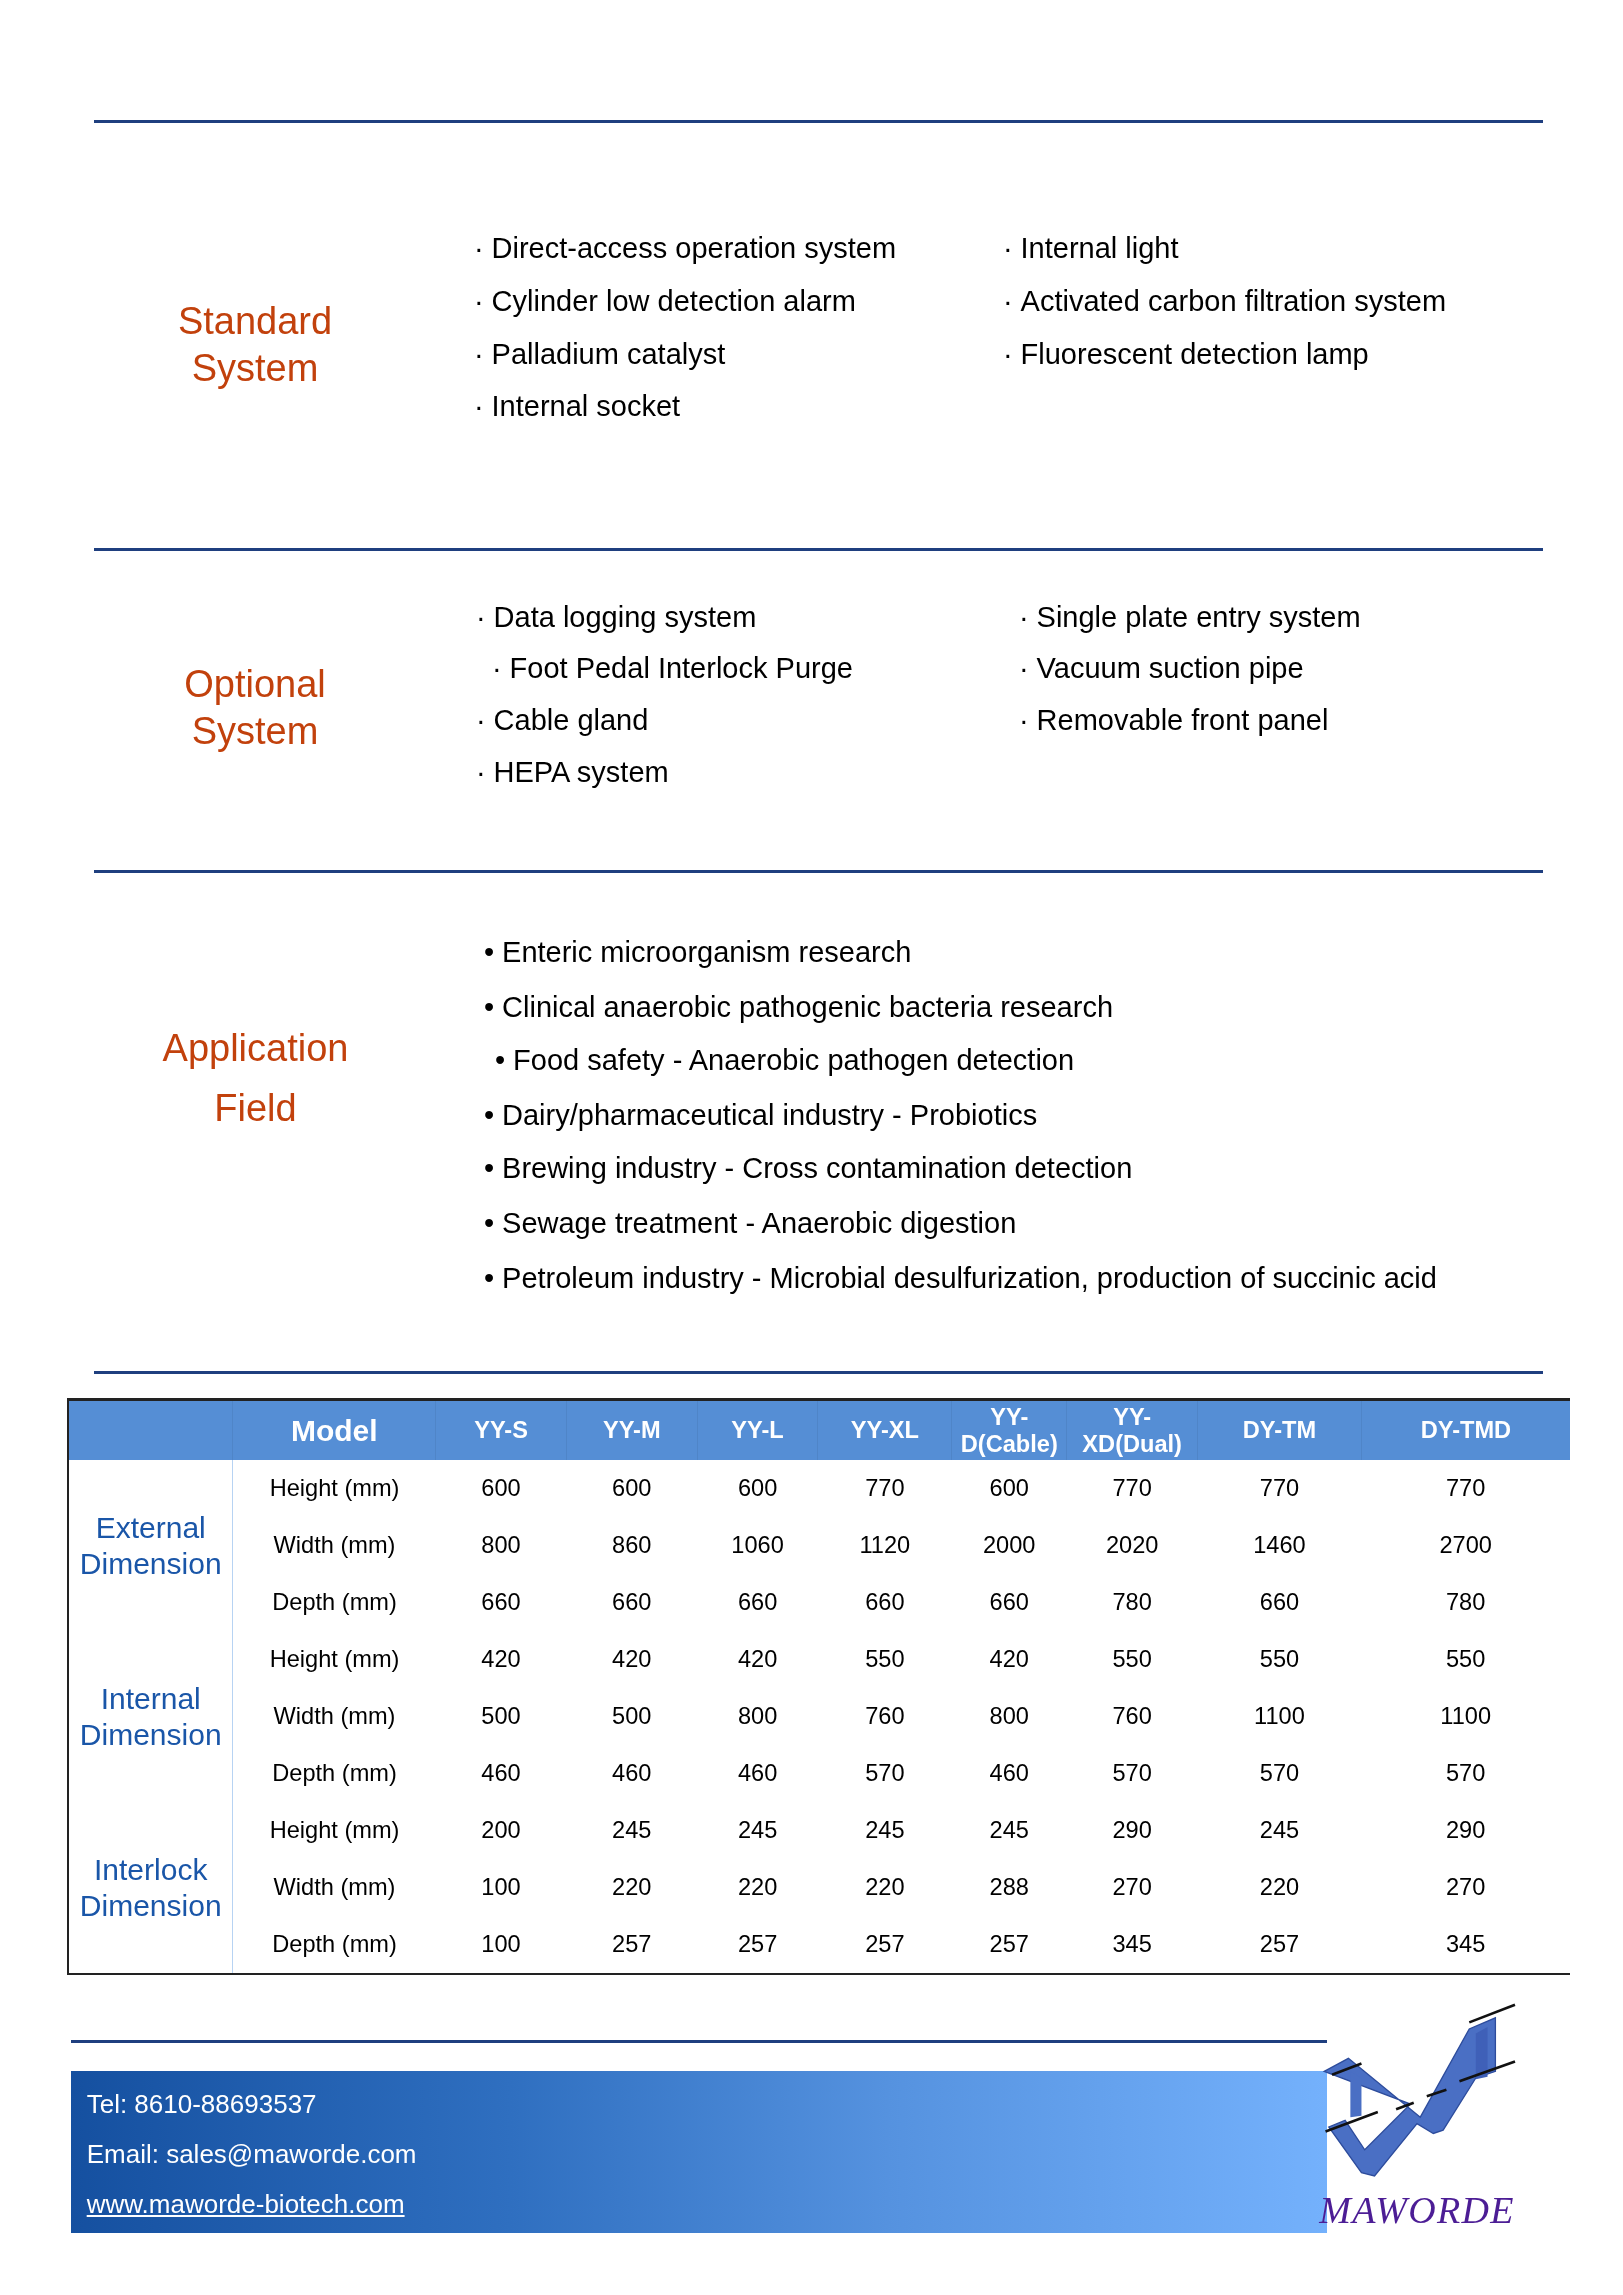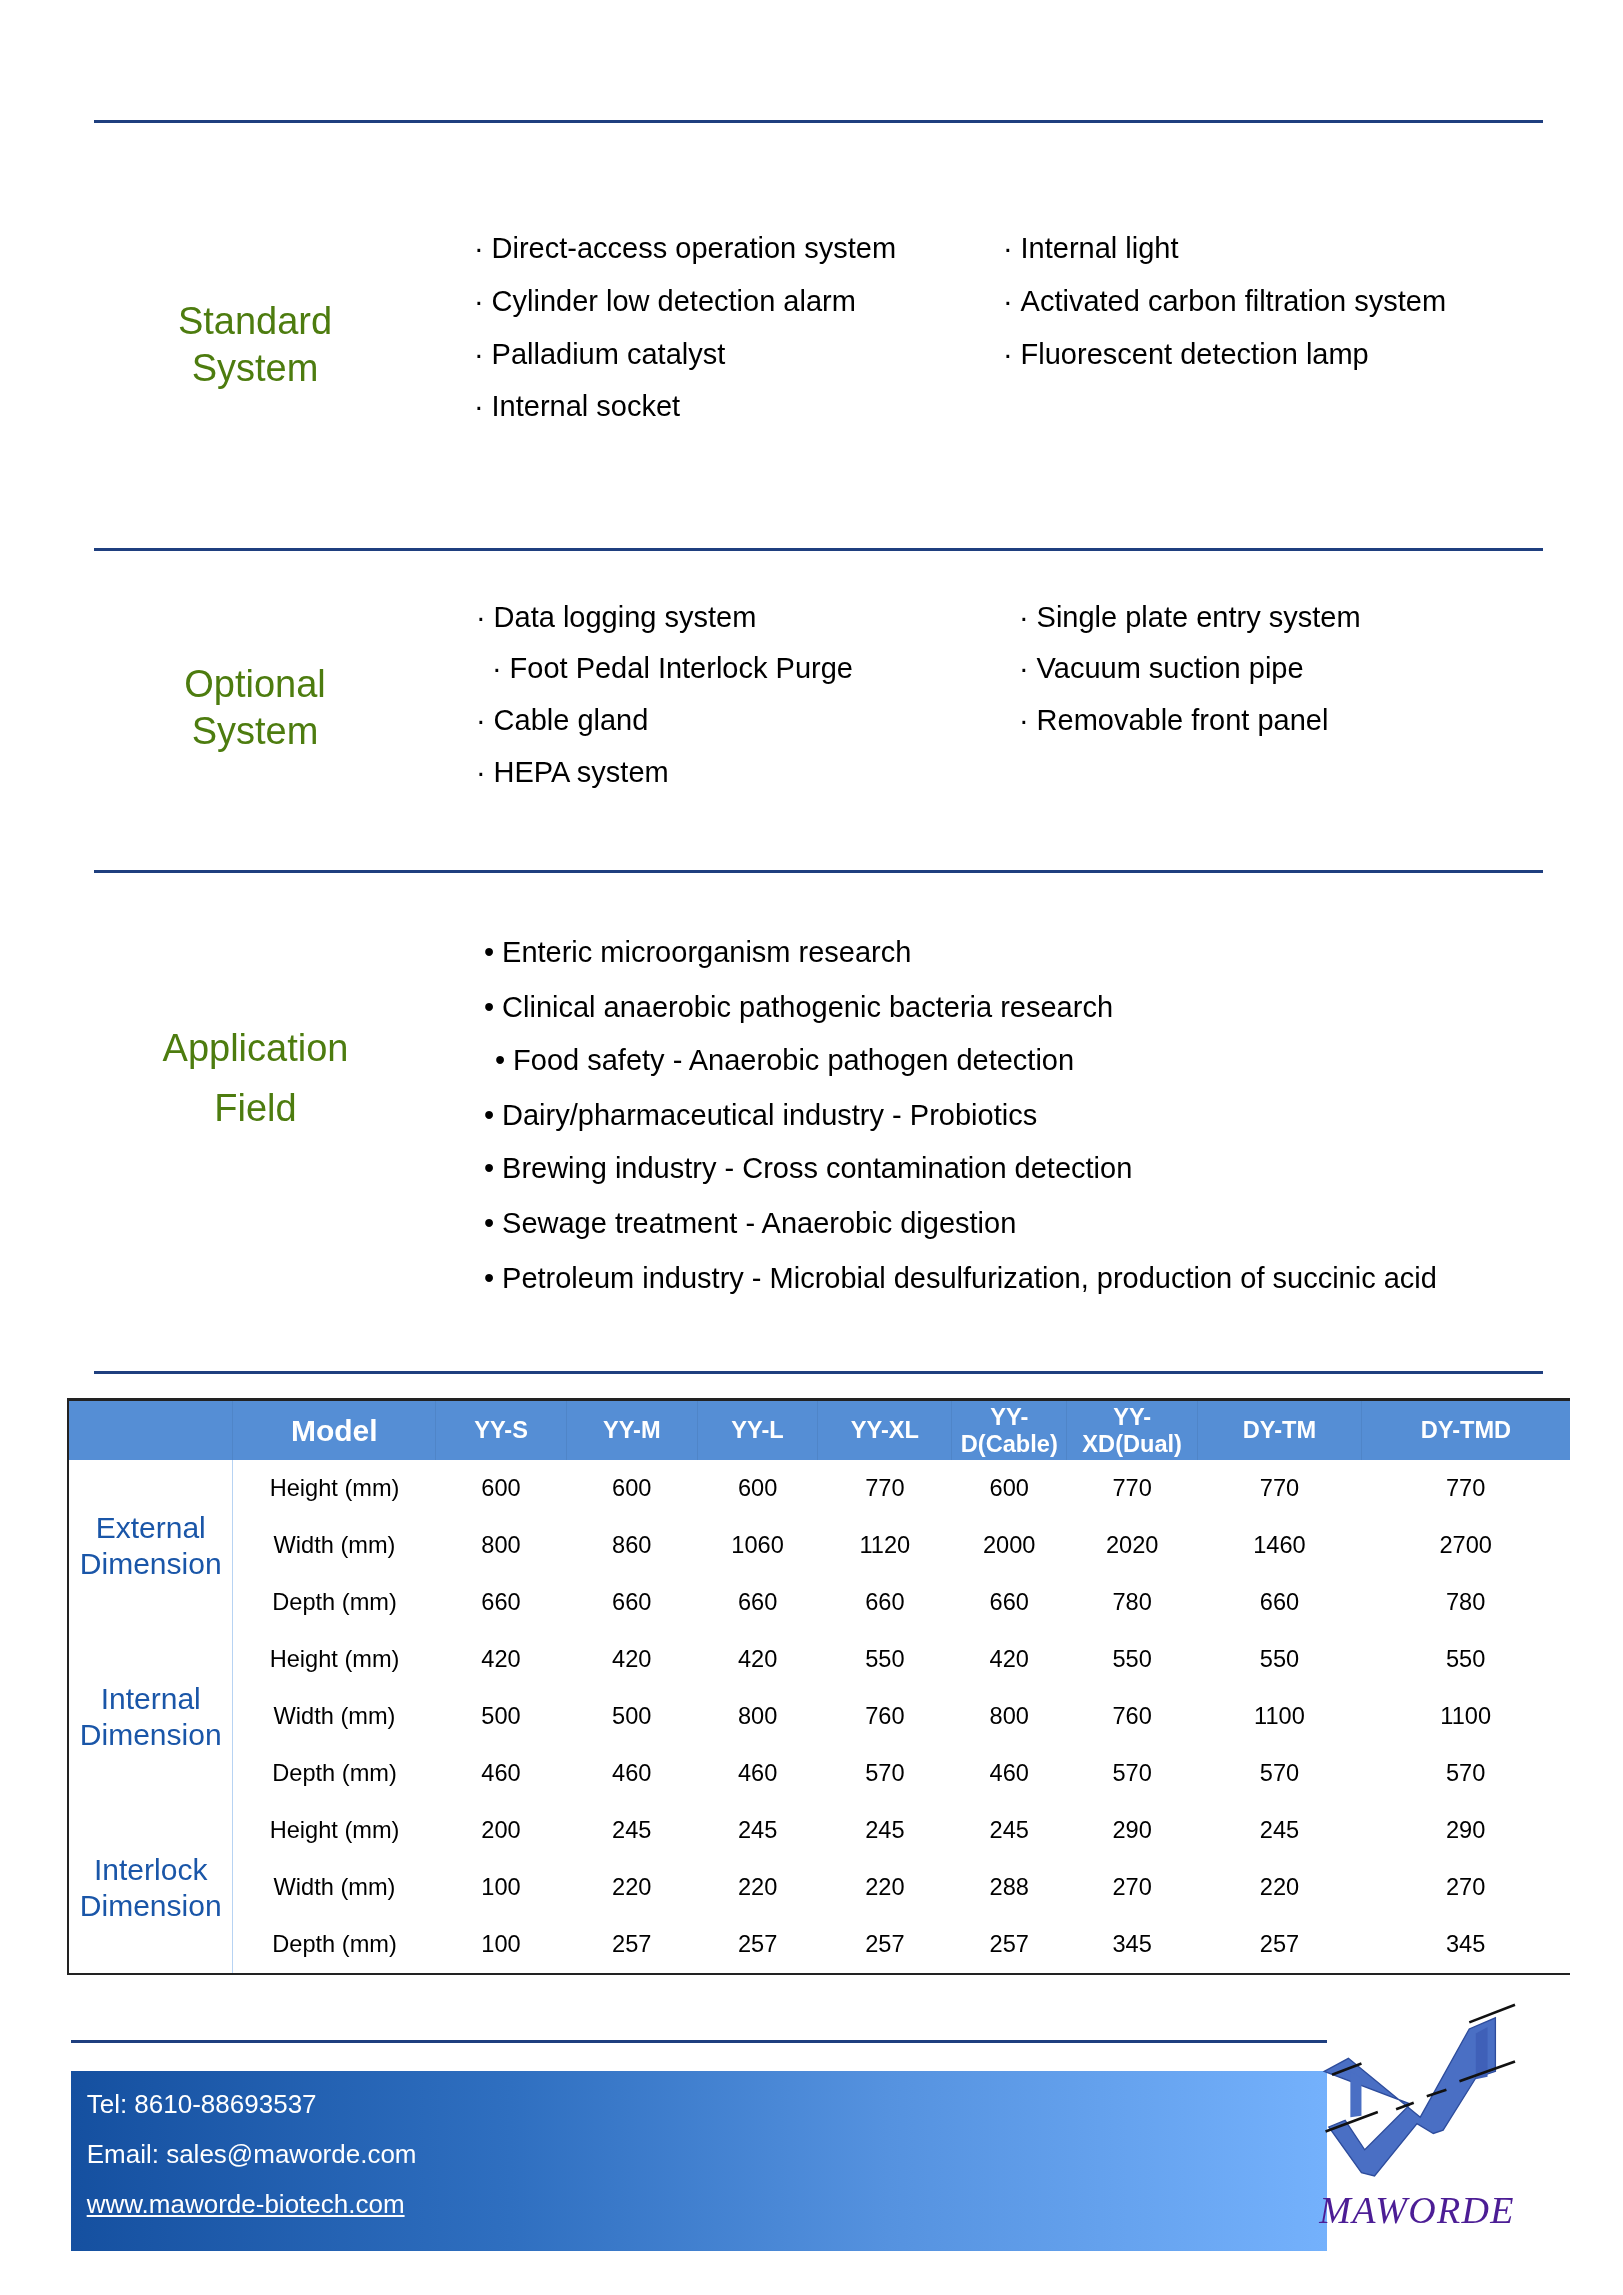--- a/index.html
+++ b/index.html
@@ -1,35 +1,35 @@
 <!DOCTYPE html>
 <html style="font-size:10.5px"><head>
 <meta charset="utf-8">
 <style>
   html, body { margin:0; padding:0; background:#ffffff; }
   body { width:1623px; height:2295px; position:relative; overflow:hidden;
          font-family:"Liberation Sans", "DejaVu Sans", sans-serif; color:#000; }
   .divider { position:absolute; left:94px; width:1449px; height:2.6px; background:#1f3f7f; }
-  .sec-label { position:absolute; color:#4d7c0f; font-size:38px; text-align:center; line-height:47px; }
+  .sec-label { position:absolute; color:#c2410c; font-size:38px; text-align:center; line-height:47px; }
   .item { position:absolute; font-size:29px; white-space:nowrap; line-height:37px; }
   .bullet { display:inline-block; margin-right:7.9px; }
   
   .spec-table { position:absolute; left:67px; top:1398px; width:1503px; border-collapse:collapse;
                 border-top:3.3px solid #222; border-bottom:2.6px solid #222; }
   .spec-table th { background:#558ed5; color:#fff; font-weight:bold; height:59px; font-size:23.6px;
                    border-left:0.7px solid #4f85c8; padding:0; }
   .spec-table th.model-h { font-size:30px; }
   .spec-table td { height:57px; text-align:center; font-size:23.6px; padding:0; }
   .spec-table td.group { color:#1a56a8; font-size:30px; line-height:36px;
                          border-left:2px solid #222; border-right:1.3px solid #b7d3f3; }
   .spec-table td.param { font-size:23.6px; }
   .spec-table th.first { border-left:2px solid #222; }
   
   .footer-line { position:absolute; left:71px; top:2040px; width:1256px; height:3.3px; background:#1f3f7f; }
-  .footer-box { position:absolute; left:71px; top:2071px; width:1256px; height:180px;
+  .footer-box { position:absolute; left:71px; top:2071px; width:1256px; height:162px;
                 background:linear-gradient(90deg,#1550a0 0%,#2f6fc0 35%,#5592df 65%,#74b1fc 100%); }
   .footer-text { position:absolute; left:15.7px; color:#fff; font-size:26px; white-space:nowrap; }
   .footer-link { text-decoration:underline; }
   .logo { position:absolute; left:1299px; top:1993px; width:236px; height:236px; }
   .logo-word { position:absolute; left:0; top:195px; width:236px; text-align:center;
                font-family:"Liberation Serif", serif; font-style:italic; color:#4c1d95; font-size:38px; letter-spacing:1.3px; }
 </style>
 </head>
 <body>
 

